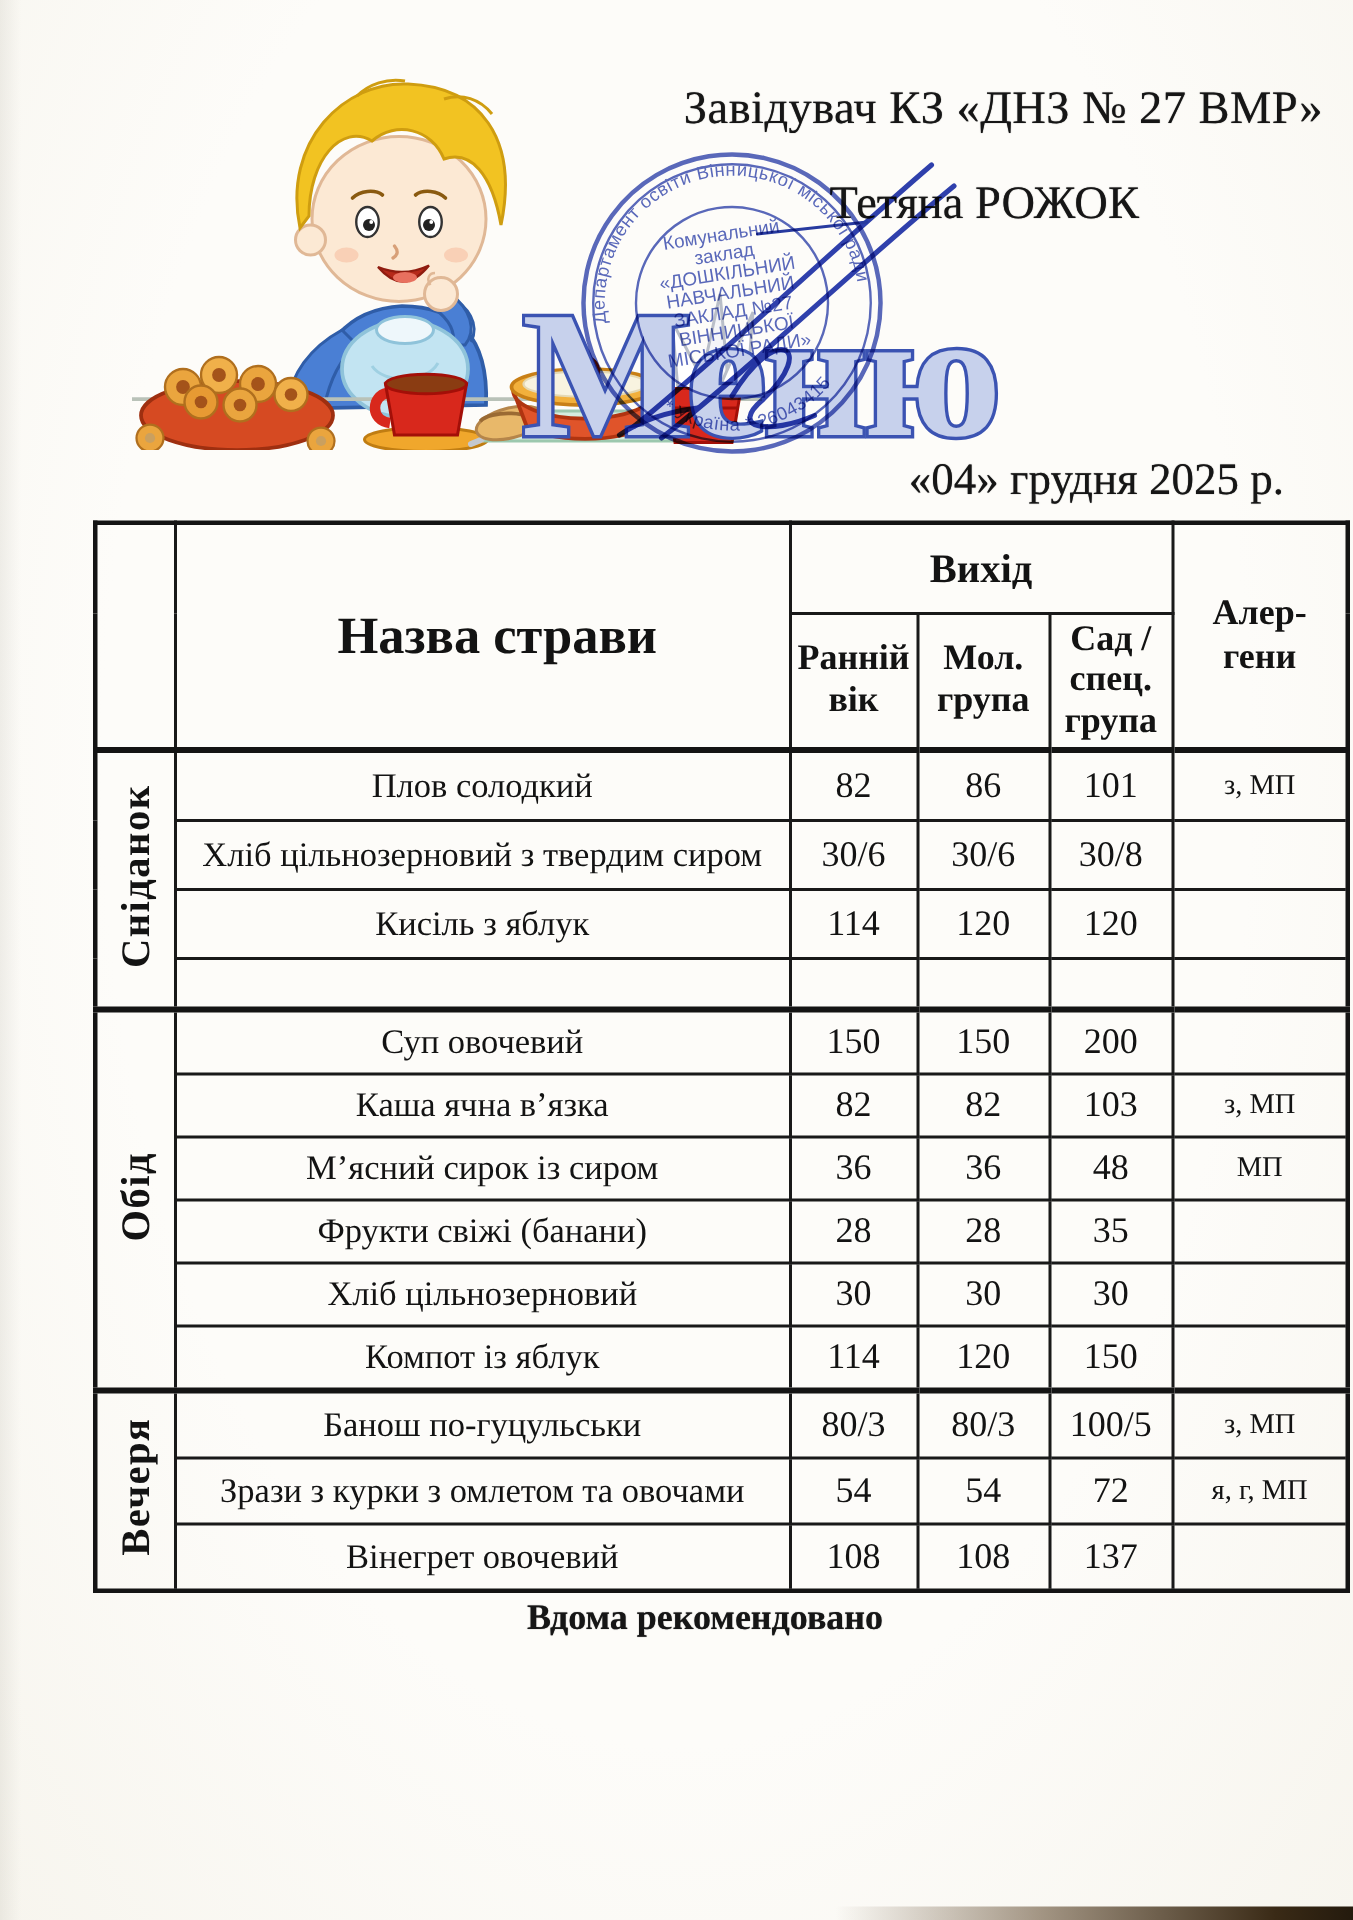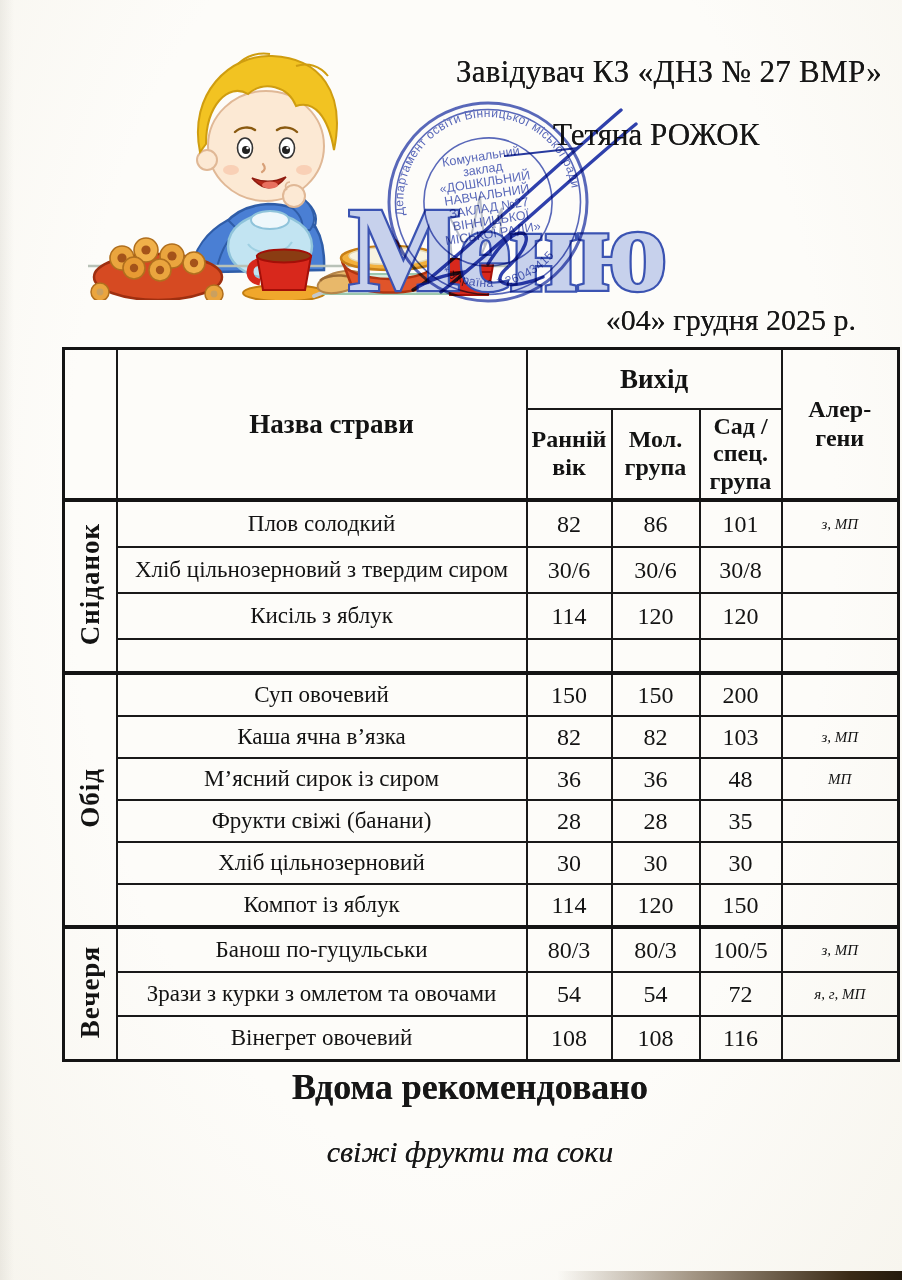--- a/index.html
+++ b/index.html
@@ -34,42 +34,42 @@
     border-collapse:collapse; table-layout:fixed;
     background:transparent;
   }
   .menu-table td, .menu-table th{
     border:2px solid #191919; padding:0 4px; text-align:center;
     font-family:"Liberation Serif", serif; color:#131313;
     overflow:hidden;
   }
   .menu-table{ border:3px solid #141414; }
   .menu-table th{ font-weight:bold; }
-  th.h-dish{ font-size:27px;padding-left:24px; }
+  th.h-dish{ font-size:35px;padding-left:24px; }
   th.h-out{ font-size:27px; height:58px;margin-top:42px; }
   th.h-sub{ font-size:24px; white-space:pre-line; line-height:1.15; height:88px; }
   th.h-allerg{ font-size:24px; white-space:pre-line; line-height:1.2; }
   td.meal{ width:53px; padding:0; }
   .vlabel{
     display:inline-block; writing-mode:vertical-rl; transform:rotate(180deg);
     font-weight:bold; font-size:27px; letter-spacing:1px; white-space:nowrap;
   }
   td.dish{ font-size:23px;text-align:center; }
   td.num{ font-size:24px; }
-  td.allerg{ font-size:15px;font-style:italic; }
+  td.allerg{ font-size:19px; }
   tr.bf td{ height:44px; }
   tr.bf-empty td{ height:31px; }
   tr.ln td{ height:40px; }
   tr.dn td{ height:42px; }
   tr.sect-top td{ border-top:4px solid #141414; }
 
   .footer{
     position:absolute; left:40px; top:1066px; width:860px; text-align:center;
   }
-  .footer-title{ font-size:36px; font-weight:bold; margin-bottom:24px; }
+  .footer-title{ font-size:24px; font-weight:bold; margin-bottom:8px; }
   .footer-line{ font-size:30px; font-style:italic; line-height:1.33; }
 
   .scan-edge-bottom{
     position:absolute; bottom:0; right:0; width:345px; height:9px;
     background:linear-gradient(to right, rgba(74,56,32,0), rgba(90,66,38,.55) 40%, #3a2a16 85%, #241a0d);
     border-radius:2px 0 0 0;
   }
   .scan-tint-left{
     position:absolute; left:0; top:0; width:14px; height:100%;
     background:linear-gradient(to right, rgba(120,115,100,.10), rgba(120,115,100,0));
@@ -344,26 +344,25 @@
         <td class="dish">Зрази з курки з омлетом та овочами</td>
         <td class="num">54</td>
         <td class="num">54</td>
         <td class="num">72</td>
         <td class="allerg">я, г, МП</td>
       </tr>
       <tr class="dn">
         <td class="dish">Вінегрет овочевий</td>
         <td class="num">108</td>
         <td class="num">108</td>
-        <td class="num">116</td>
+        <td class="num">137</td>
         <td class="allerg"></td>
       </tr>
     </tbody>
   </table>
 
   <div class="footer">
     <div class="footer-title inkline">Вдома рекомендовано</div>
-    <div class="footer-line inkline">свіжі фрукти та соки</div>
   </div>
 
   <div class="scan-edge-bottom"></div>
   <div class="scan-tint-left"></div>
 </div>
 
 </body></html>

